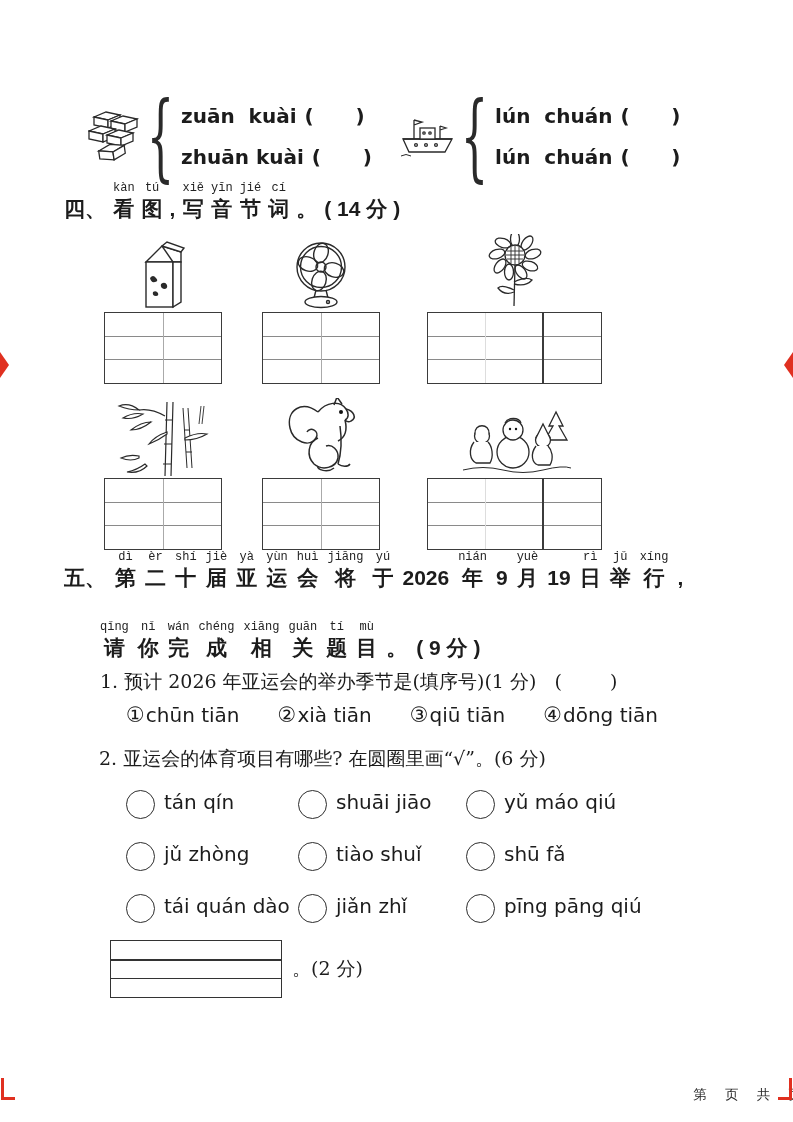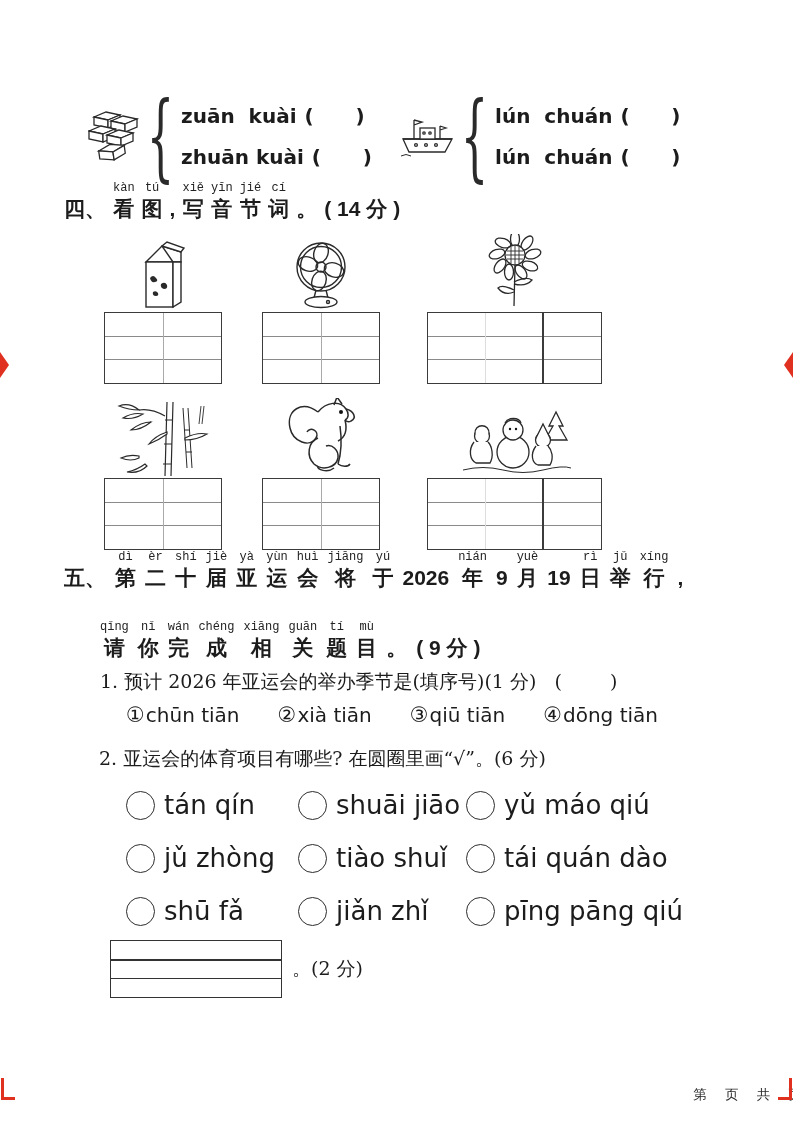--- a/index.html
+++ b/index.html
@@ -35,21 +35,21 @@
   .vl-light{position:absolute;top:0;bottom:0;width:1px;background:#ddd;left:33%;}
   .vl-dark{position:absolute;top:0;bottom:0;width:2px;background:#3b3b3b;left:66%;}
   
   .q-text{position:absolute;font-family:"DejaVu Serif",serif;font-size:19px;white-space:pre;}
   .q1-blank{margin-left:18px;}
   .q1-opts{position:absolute;display:flex;gap:38px;font-size:20px;}
   .q1-opt{display:flex;align-items:baseline;}
   .circ-num{font-size:21px;margin-right:1px;}
   .opt-py{font-family:"DejaVu Sans",sans-serif;}
   .q2-grid{position:absolute;display:grid;grid-template-columns:172px 168px auto;row-gap:23px;}
-  .q2-opt{display:flex;align-items:center;font-size:26px;}
+  .q2-opt{display:flex;font-size:20px;}
   .circle{width:29px;height:29px;border:1.4px solid #2d2d2d;border-radius:50%;
           box-sizing:border-box;margin-right:9px;flex:0 0 auto;background:#fff;}
   .q3-row{position:absolute;display:flex;align-items:center;}
   .q3-box{position:relative;width:172px;height:58px;border:1.9px solid #333;
           box-sizing:border-box;margin:0 10px;background:#fff;}
   .q3-box .hl{background:#333;height:1.4px;}
   
   .footer{position:absolute;top:1086px;left:16px;width:100%;text-align:right;
           font-size:13.5px;letter-spacing:7px;color:#2a2a2a;}
   
@@ -473,26 +473,26 @@
         <span class="opt-py">jǔ zhòng</span>
       </span>
 
       <span class="q2-opt">
         <span class="circle"></span>
         <span class="opt-py">tiào shuǐ</span>
       </span>
 
       <span class="q2-opt">
         <span class="circle"></span>
+        <span class="opt-py">shū fǎ</span>
+      </span>
+
+      <span class="q2-opt">
+        <span class="circle"></span>
         <span class="opt-py">tái quán dào</span>
-      </span>
-
-      <span class="q2-opt">
-        <span class="circle"></span>
-        <span class="opt-py">shū fǎ</span>
       </span>
 
       <span class="q2-opt">
         <span class="circle"></span>
         <span class="opt-py">jiǎn zhǐ</span>
       </span>
 
       <span class="q2-opt">
         <span class="circle"></span>
         <span class="opt-py">pīng pāng qiú</span>

